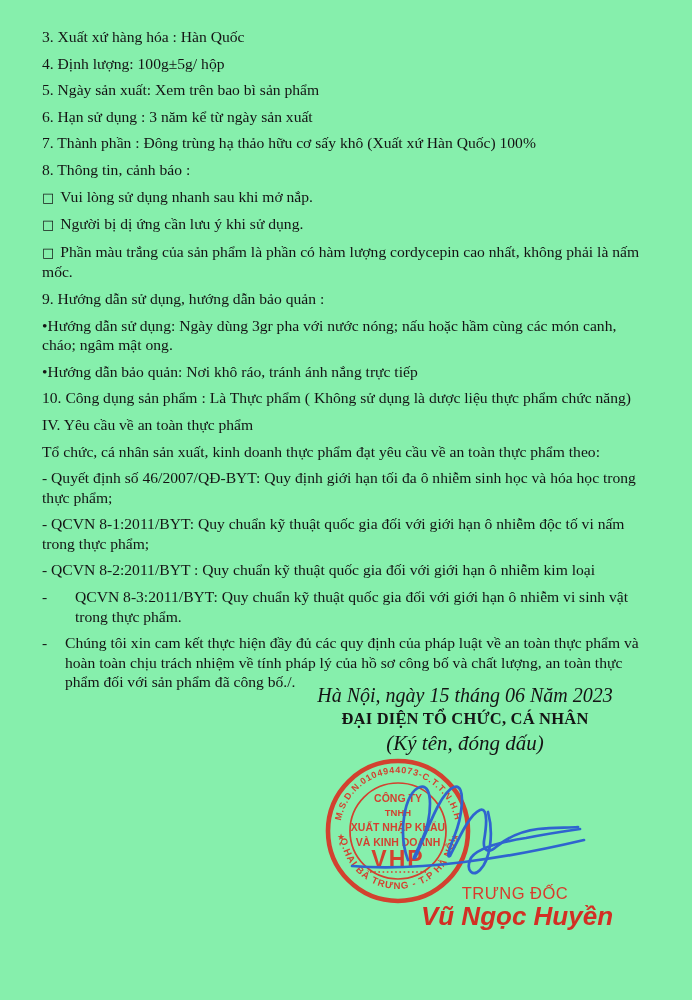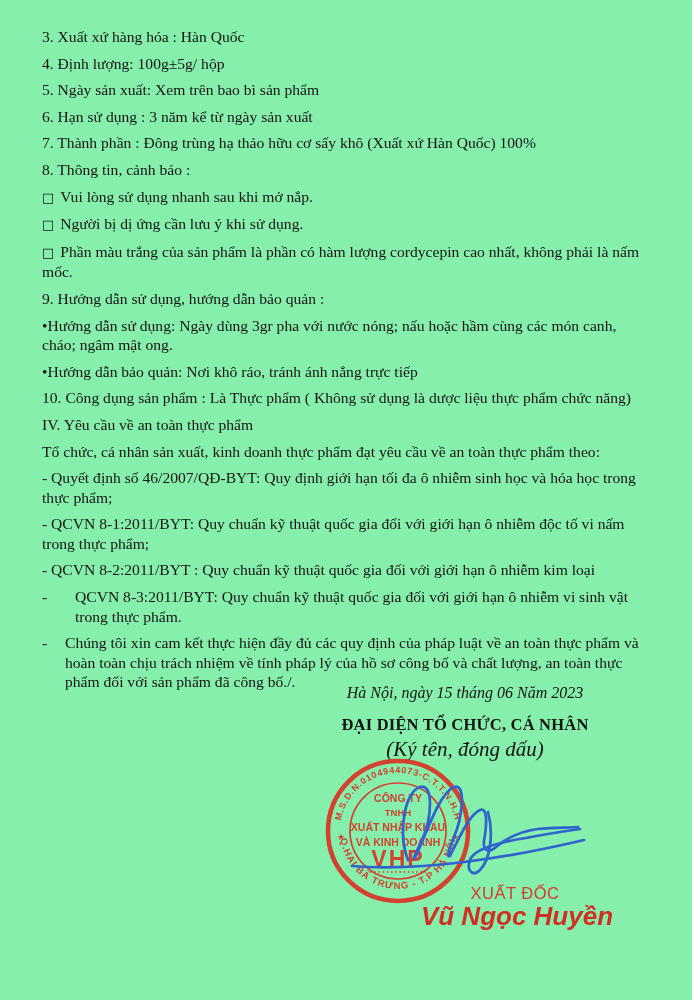--- a/index.html
+++ b/index.html
@@ -15,21 +15,21 @@
   .para.bold{font-weight:normal;}
   .para.warn .marker{
     font-family:"DejaVu Sans", sans-serif;font-size:13px;margin-right:6px;
   }
   .para.hang1, .para.hang2{display:flex;}
   .para.hang1 .marker{flex:none;width:33px;}
   .para.hang2 .marker{flex:none;width:23px;}
   .sign-block{
     position:absolute;left:298px;top:684px;width:334px;text-align:center;
   }
-  .date-line{font-style:italic;font-size:16px;margin-bottom:13px;}
+  .date-line{font-style:italic;font-size:20px;margin-bottom:2px;}
   .rep-line{font-weight:bold;font-size:16.5px;margin-bottom:2px;letter-spacing:.2px;}
   .kyten-line{font-style:italic;font-size:21px;}
   .stamp-svg{position:absolute;left:322px;top:755px;opacity:.93;}
   .stamp-svg text{fill:#d93426;font-family:"Liberation Sans", sans-serif;}
   .arc-top{font-size:9px;font-weight:bold;letter-spacing:.8px;}
   .arc-bot{font-size:9.6px;font-weight:bold;letter-spacing:1px;}
   .ctr1{font-size:10.5px;font-weight:bold;}
   .ctr2{font-size:9.5px;font-weight:bold;}
   .ctr3{font-size:23px;font-weight:bold;letter-spacing:2px;}
   .star-glyph{font-size:9px;}
@@ -125,16 +125,16 @@
       <path d="M 150,40
         C 156,62 152,88 142,98
         C 135,105 128,99 132,88
         C 136,77 162,70 188,66
         C 208,62 228,59 242,57"></path>
       <path d="M 14,94
         C 80,100 170,86 246,68"></path>
     </g>
   </svg>
 
-  <div class="director-title">XUẤT ĐỐC</div>
+  <div class="director-title">TRƯNG ĐỐC</div>
   <div class="director-name">Vũ Ngọc Huyền</div>
 
 </div>
 
 </body></html>

